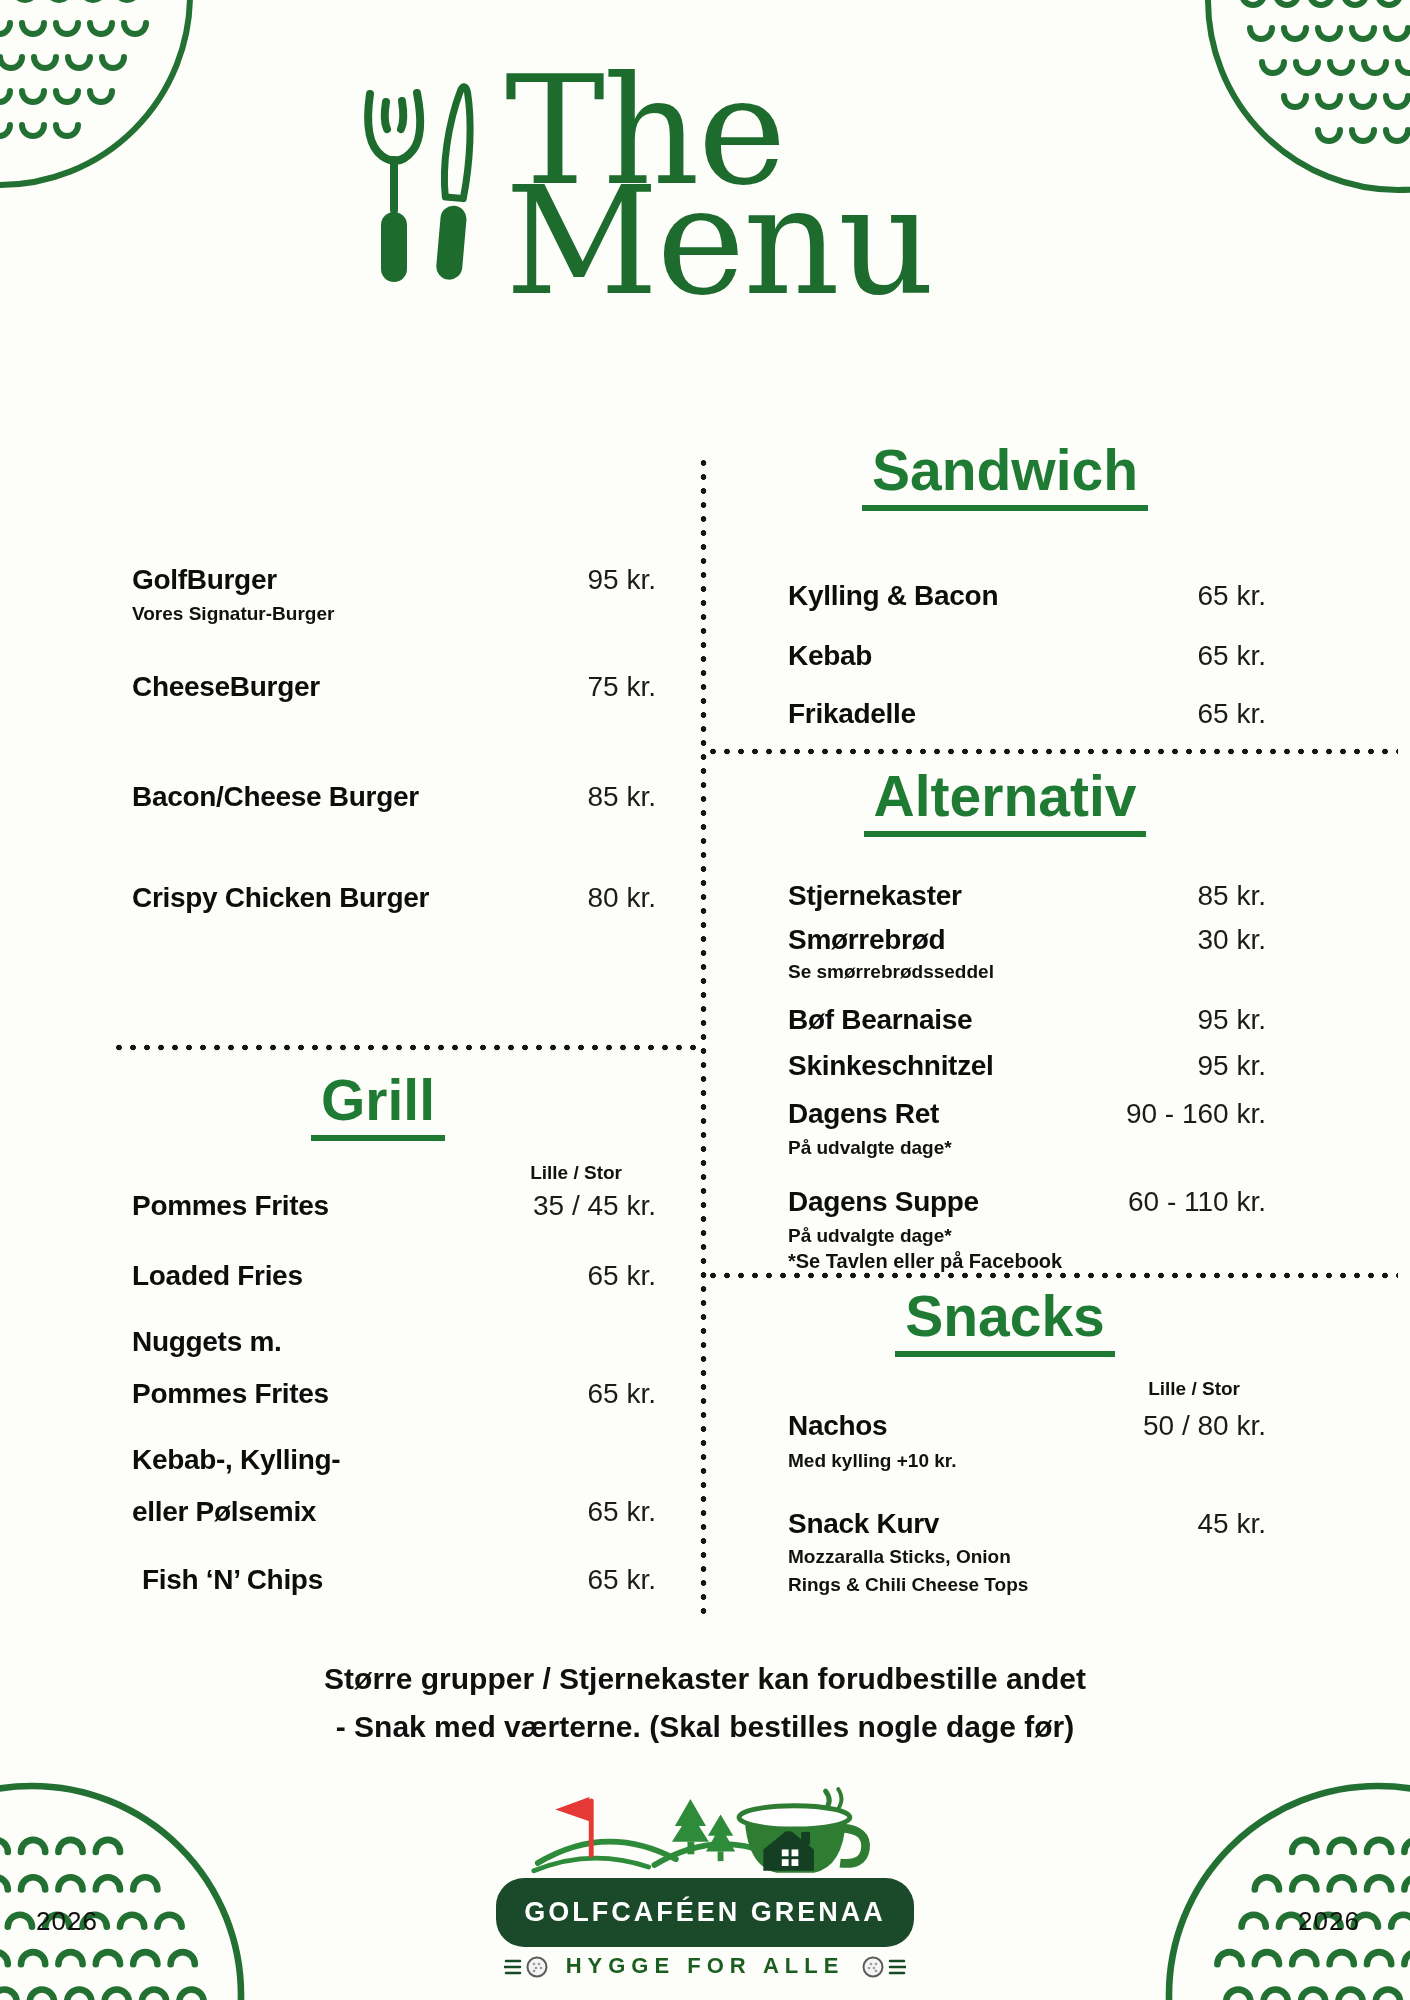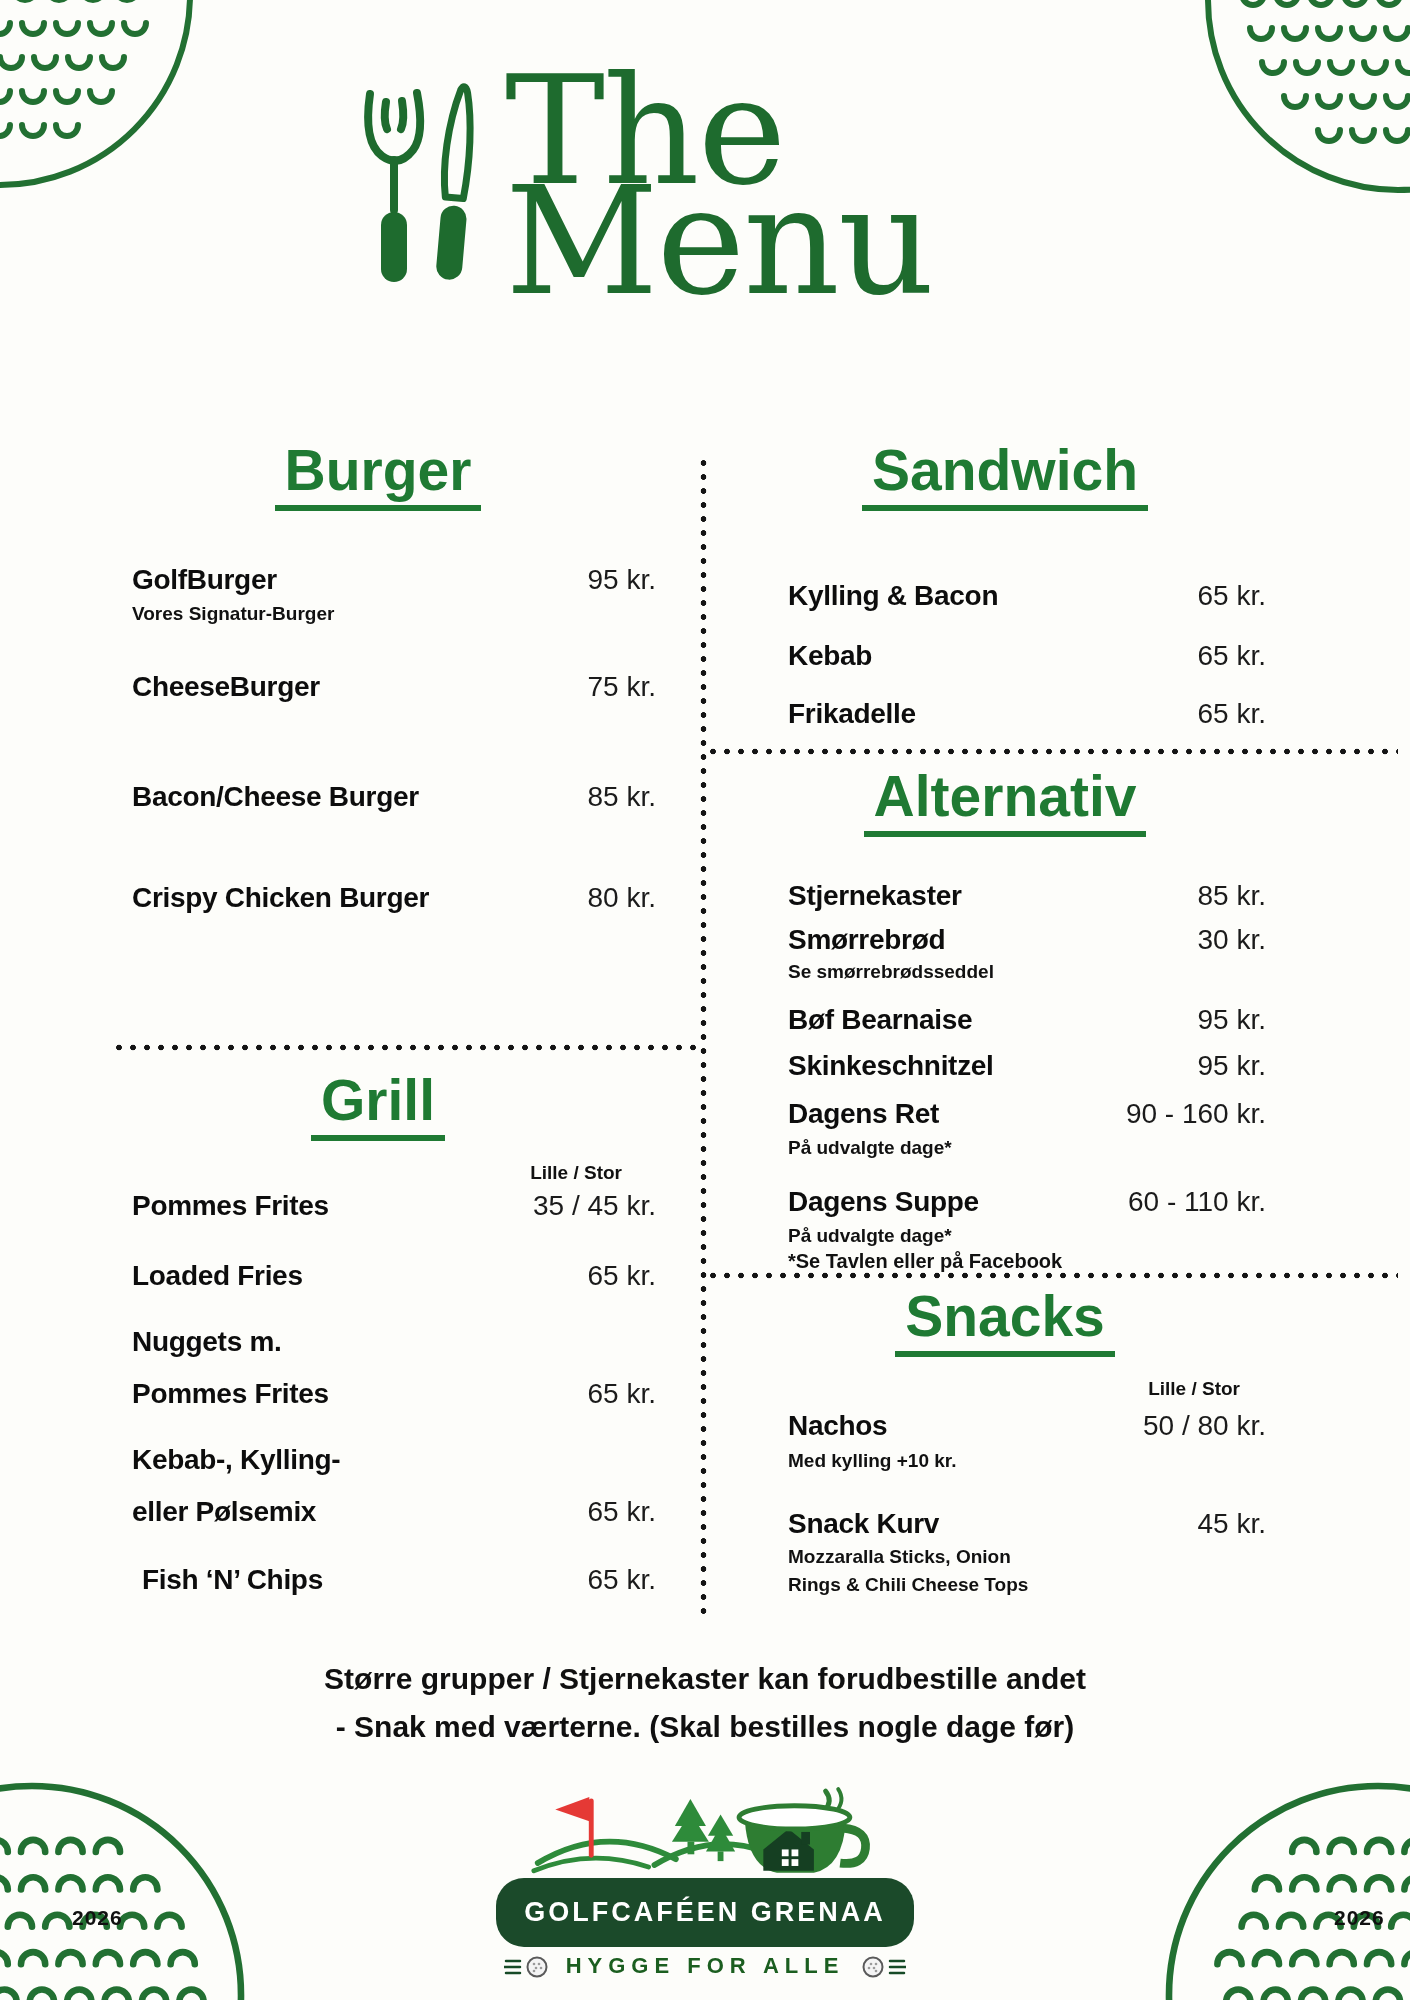--- a/index.html
+++ b/index.html
@@ -6,21 +6,21 @@
   .page{position:relative;width:1410px;height:2000px;background:#fdfdfa;overflow:hidden;
         font-family:"Liberation Sans",sans-serif;color:#111;}
 
   
   .ball{position:absolute;pointer-events:none;}
   .ball svg{display:block;}
   .ball.tl{left:-200px;top:-205px;}
   .ball.tr{right:-188px;top:-200px;}
   .ball.bl{left:-188px;bottom:-215px;transform:rotate(180deg);}
   .ball.br{right:-188px;bottom:-215px;transform:rotate(180deg);}
-  .year{position:absolute;font-size:21px;font-weight:bold;color:#111;letter-spacing:1px;margin-left:36px;}
+  .year{position:absolute;font-size:26px;font-weight:normal;color:#111;letter-spacing:1px;}
   .year.left{left:36px;top:1906px;}
   .year.right{left:1298px;top:1906px;}
 
   
   .cutlery{position:absolute;left:352px;top:80px;}
   .title-line{position:absolute;left:505px;font-family:"DejaVu Serif",serif;
               font-size:150px;line-height:1;color:#1e6b2e;letter-spacing:-2px;}
   .title-line.t1{top:56px;}
   .title-line.t2{top:166px;}
 
@@ -165,21 +165,20 @@
     </svg>
   </div>
   <div class="title-line t1">The</div>
   <div class="title-line t2">Menu</div>
 
   <div class="vdots"></div>
   <div class="hdots hd-left"></div>
   <div class="hdots hd-r1"></div>
   <div class="hdots hd-r2"></div>
 
-  <div class="shead h-burger"><span>Burger</span></div>
   <div class="shead h-sandwich"><span>Sandwich</span></div>
   <div class="shead h-alternativ"><span>Alternativ</span></div>
   <div class="shead h-grill"><span>Grill</span></div>
   <div class="shead h-snacks"><span>Snacks</span></div>
 
   <div class="row l" style="top:566px">
     <span class="nm">GolfBurger</span>
     <span class="pr">95 kr.</span>
   </div>
   <div class="sub l" style="top:603px">Vores Signatur-Burger</div>

